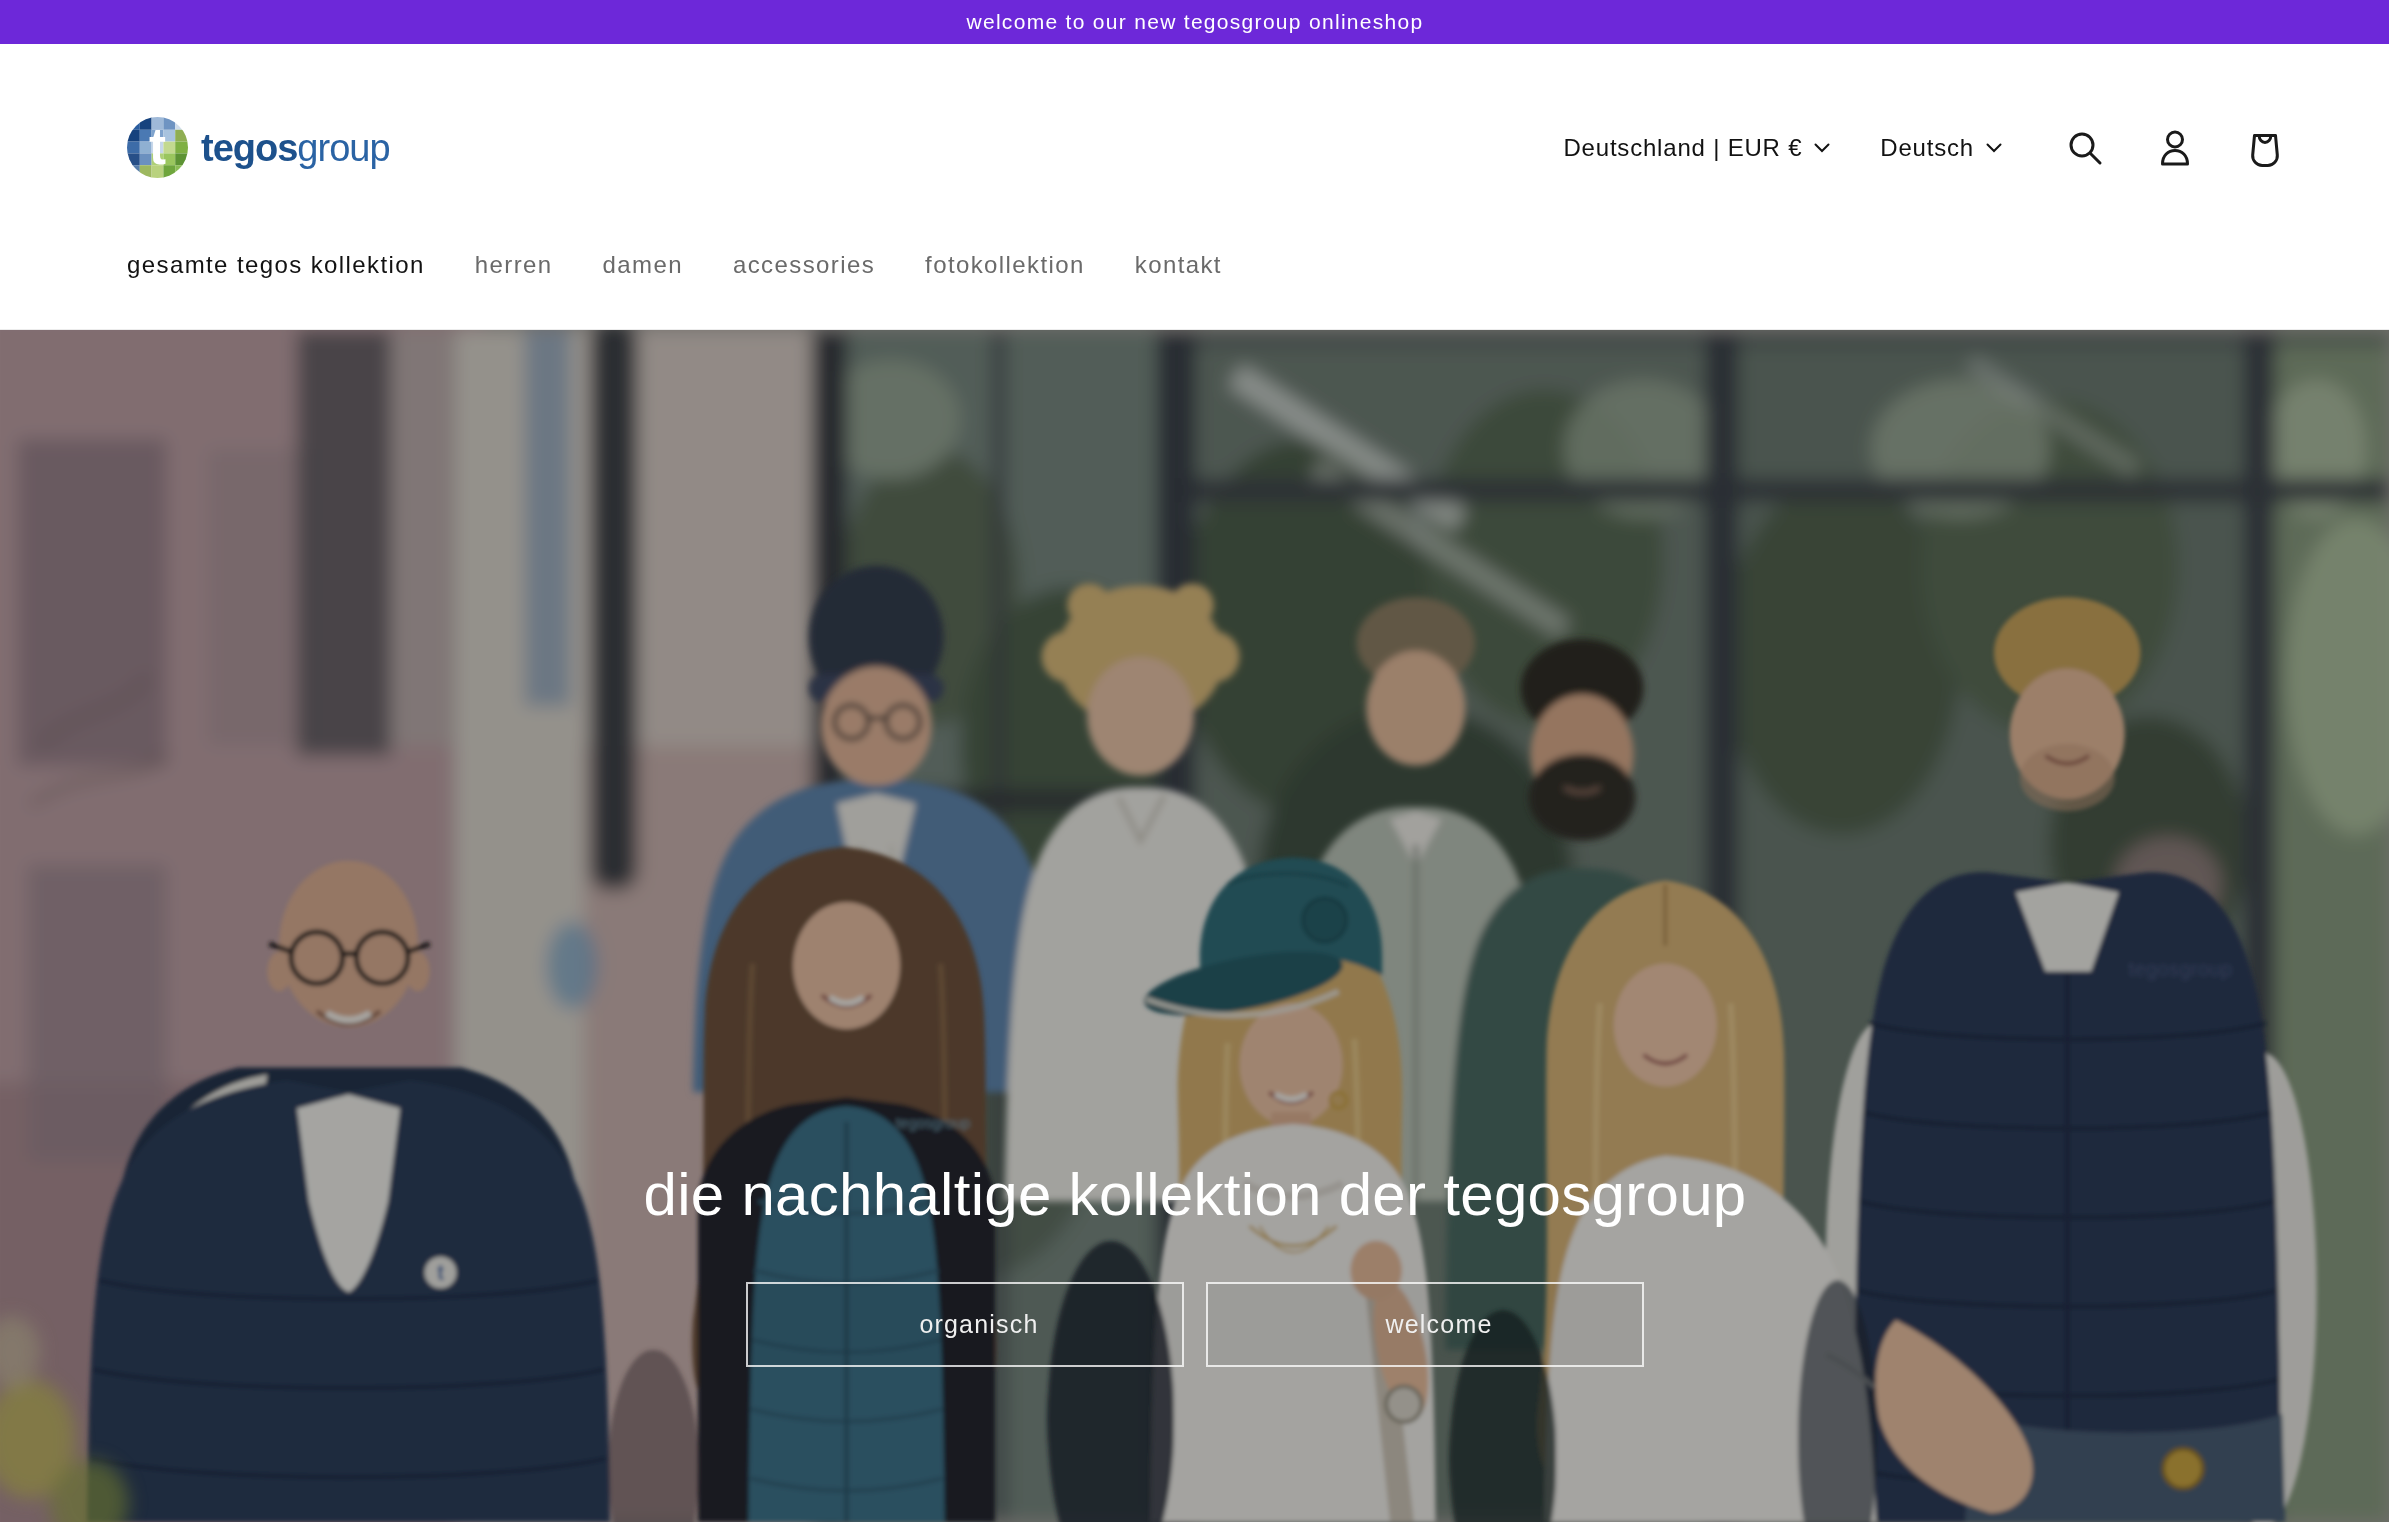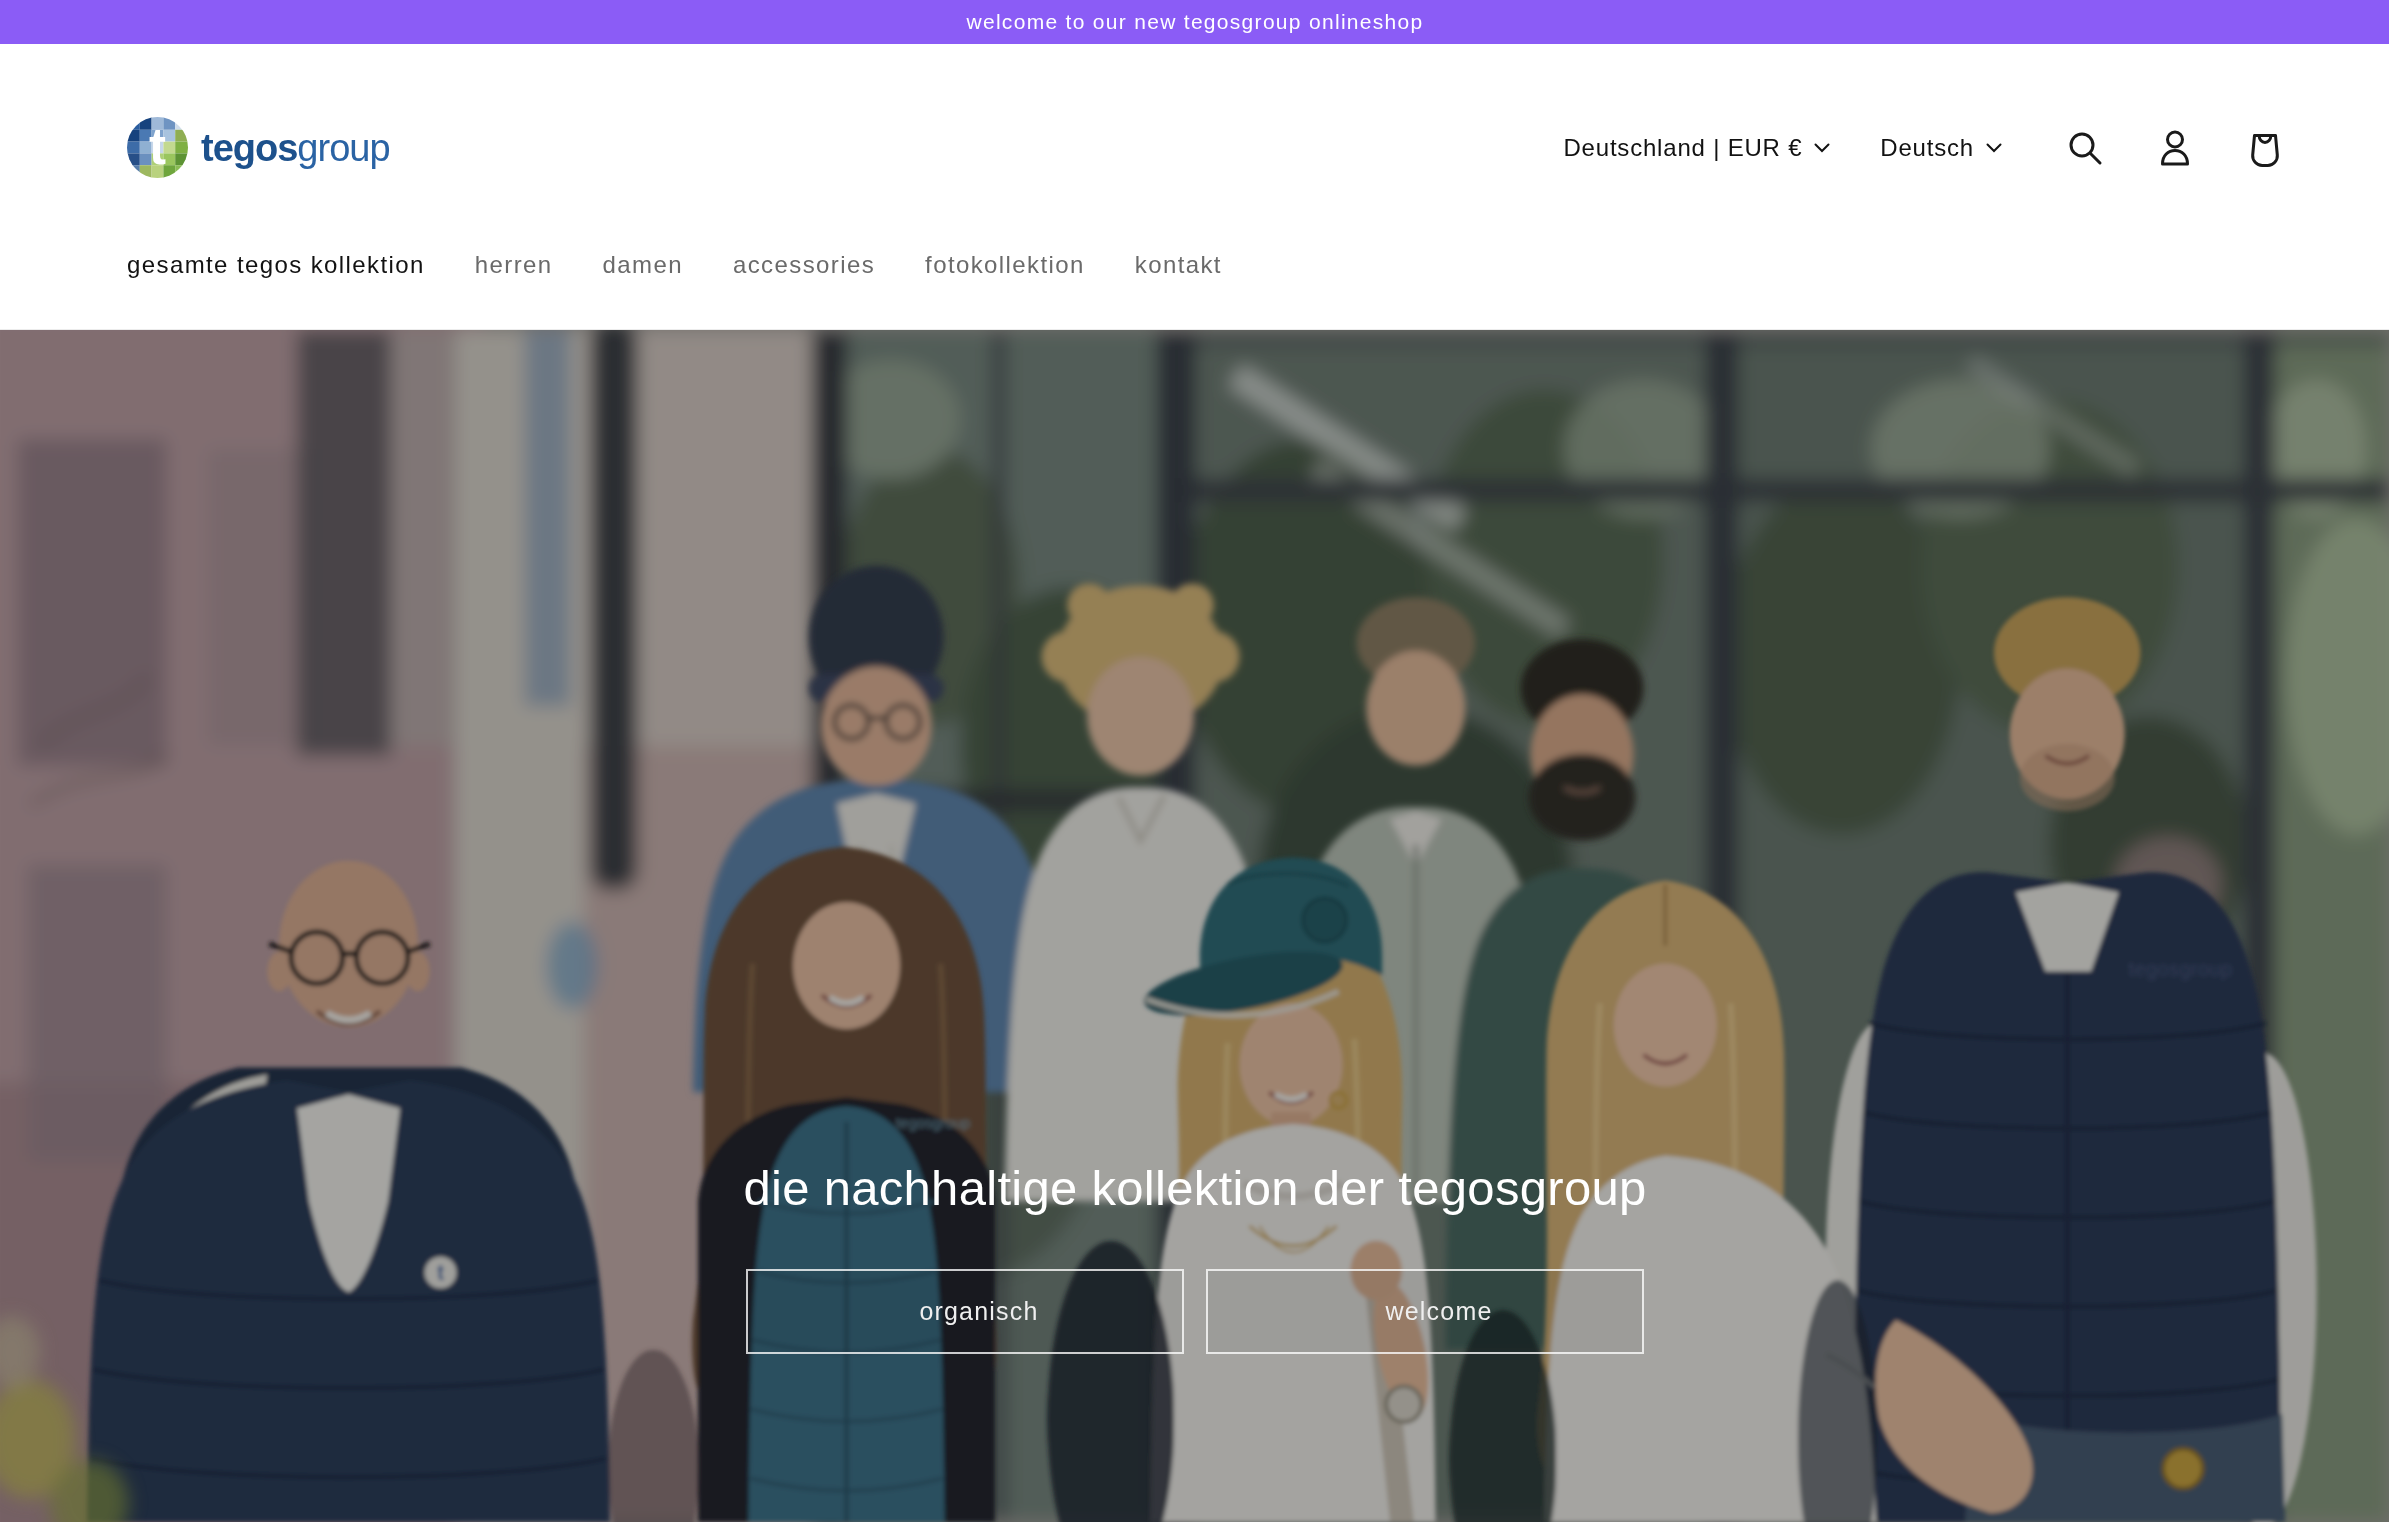--- a/index.html
+++ b/index.html
@@ -1,21 +1,21 @@
 <!DOCTYPE html>
 <html><head>
 <meta charset="utf-8">
 <style>
   * { margin:0; padding:0; box-sizing:border-box; }
   html,body { width:2390px; height:1537px; overflow:hidden; background:#ffffff;
     font-family:"Liberation Sans", sans-serif; }
 
   
   .announcement-bar{
-    height:44px; background:#8b5cf6; color:#ffffff;
+    height:44px; background:#6d28d9; color:#ffffff;
     display:flex; align-items:center; justify-content:center;
     font-size:21px; font-weight:500; letter-spacing:1.3px;
   }
 
   
   header{ background:#fff; padding:73px 103px 50px 127px; border-bottom:1px solid #ececec; }
   .header-top{ display:flex; align-items:center; justify-content:space-between; }
   .logo{ display:flex; align-items:center; gap:13px; text-decoration:none; cursor:pointer; }
   .logo-mark{ width:61px; height:61px; display:block; }
   .logo-text{ font-size:38px; letter-spacing:-1px; line-height:1; white-space:nowrap; }
@@ -37,21 +37,21 @@
   nav{ margin-top:73px; display:flex; align-items:baseline; gap:50px; }
   .nav-link{ font-size:24px; letter-spacing:1.4px; color:#6a6a6a; text-decoration:none;
     cursor:pointer; }
   .nav-link.active{ color:#121212; 
     text-underline-offset:11px; text-decoration-thickness:1.5px; }
 
   
   .hero{ position:relative; width:2390px; height:1192px; overflow:hidden; background:#8e968f; }
   .hero-img{ position:absolute; inset:0; display:block; }
   .hero-content{ position:absolute; left:0; right:0; top:830px; text-align:center; }
-  .hero-heading{ font-size:49px; font-weight:400; color:#ffffff; letter-spacing:0.3px;
+  .hero-heading{ font-size:60px; font-weight:400; color:#ffffff; letter-spacing:0.3px;
     margin-bottom:53px; }
   .hero-buttons{ display:flex; justify-content:center; gap:22px; }
   .hero-btn{ width:438px; height:85px; border:2px solid rgba(255,255,255,0.78);
     background:rgba(18,18,22,0.05); color:#efefef; font-size:25px; letter-spacing:1.2px;
     display:flex; align-items:center; justify-content:center; cursor:pointer;
     font-family:inherit; text-decoration:none;padding-left:28px; }
 </style>
 </head>
 <body>
 

